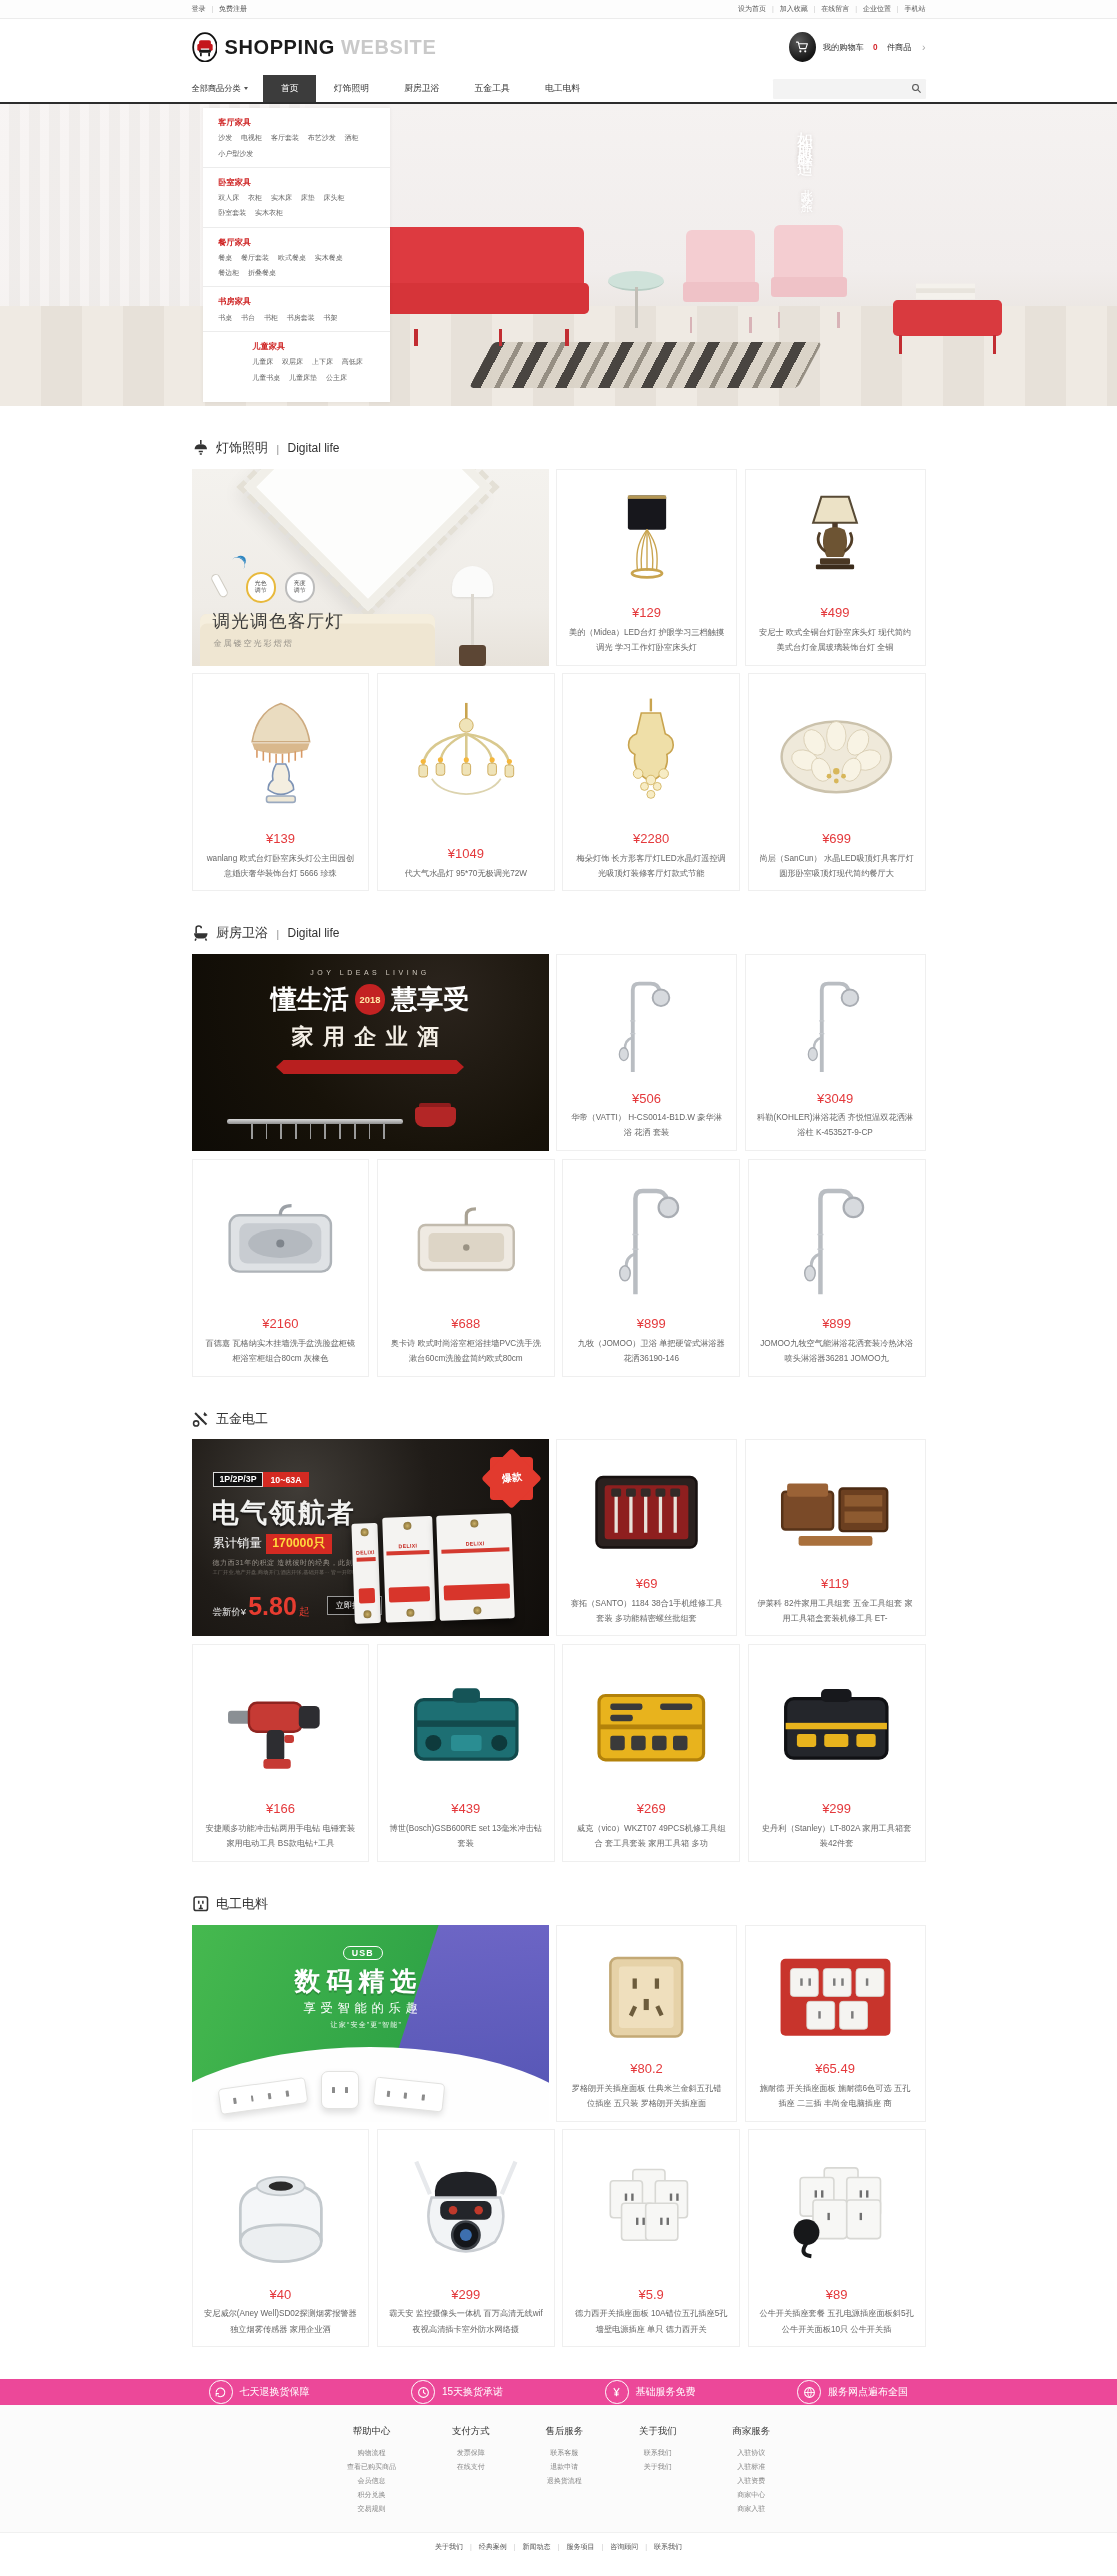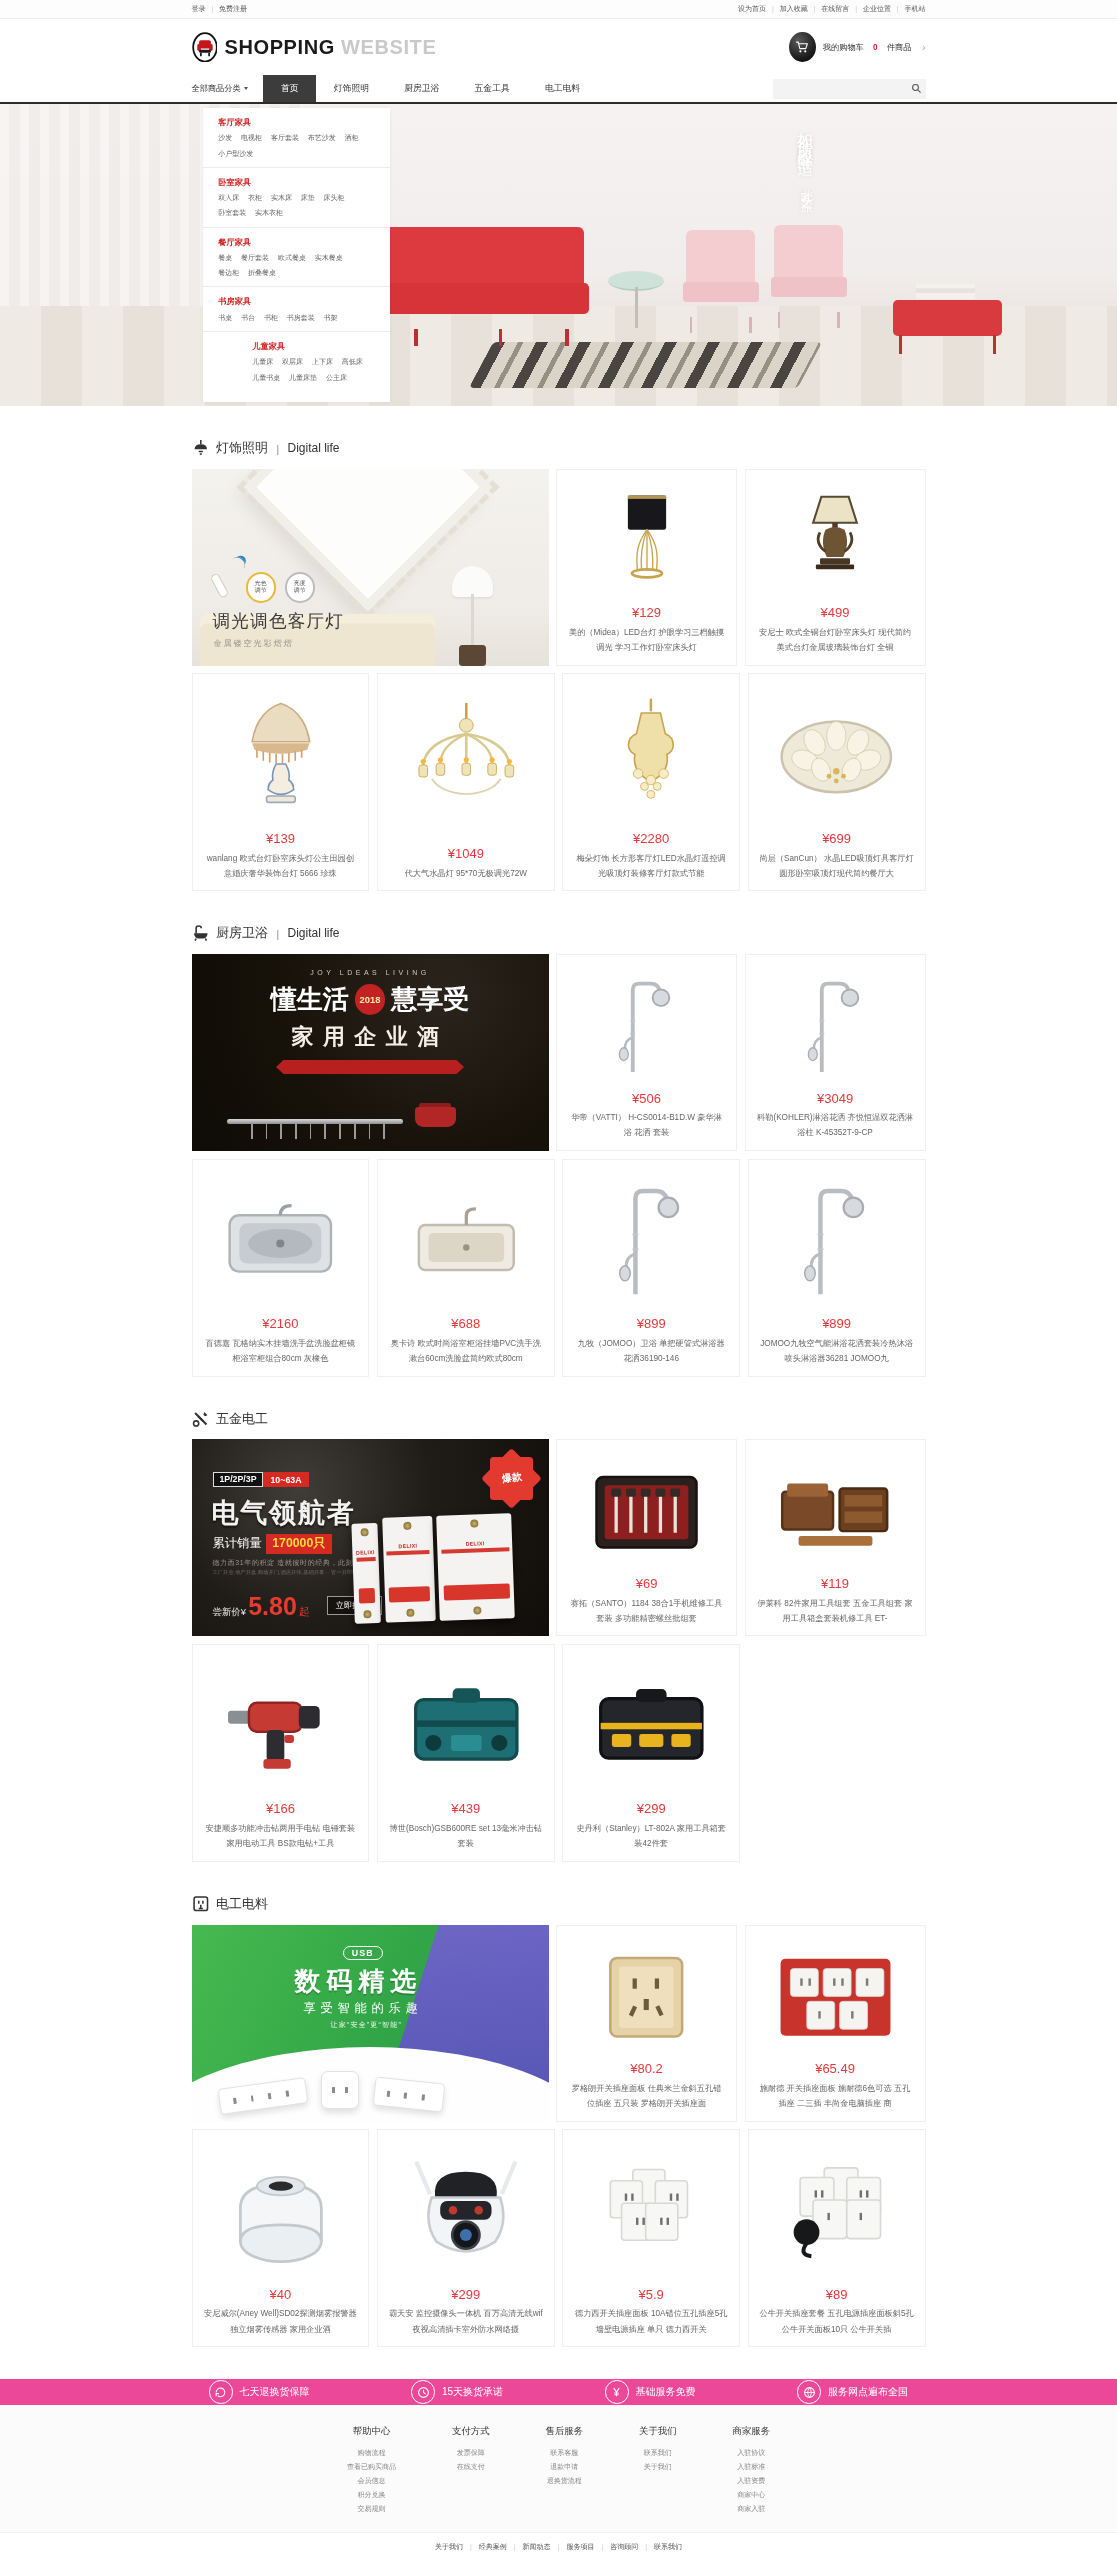--- a/index.html
+++ b/index.html
@@ -720,20 +720,39 @@
             <rect x="58" y="12" width="34" height="18" rx="6" fill="#155457"></rect>
             <circle cx="34" cy="80" r="10" fill="#0e3a3c"></circle>
             <circle cx="116" cy="80" r="10" fill="#0e3a3c"></circle>
             <rect x="56" y="70" width="38" height="20" rx="4" fill="#2a8d92"></rect>
           </svg>
         </div>
         <div class="price">¥439</div>
         <div class="pname">博世(Bosch)GSB600RE set 13毫米冲击钻套装</div>
       </div>
 
+      <div class="card">
+        <div class="card-img">
+          <svg viewBox="0 0 150 110">
+            <rect x="10" y="16" width="130" height="80" rx="8" fill="#e8b31d" stroke="#b3820a" stroke-width="4"></rect>
+            <rect x="10" y="52" width="130" height="6" fill="#b3820a"></rect>
+            <g fill="#3a3a3a">
+              <rect x="24" y="26" width="40" height="8" rx="3"></rect>
+              <rect x="24" y="40" width="28" height="8" rx="3"></rect>
+              <rect x="86" y="26" width="40" height="8" rx="3"></rect>
+              <rect x="24" y="66" width="18" height="18" rx="3"></rect>
+              <rect x="50" y="66" width="18" height="18" rx="3"></rect>
+              <rect x="76" y="66" width="18" height="18" rx="3"></rect>
+              <rect x="102" y="66" width="18" height="18" rx="3"></rect>
+            </g>
+          </svg>
+        </div>
+        <div class="price">¥269</div>
+        <div class="pname">威克（vico）WKZT07 49PCS机修工具组合 套工具套装 家用工具箱 多功</div>
+      </div>
 
       <div class="card">
         <div class="card-img">
           <svg viewBox="0 0 150 110">
             <rect x="12" y="20" width="126" height="74" rx="10" fill="#24262b" stroke="#101114" stroke-width="4"></rect>
             <rect x="12" y="50" width="126" height="8" fill="#e8b31d"></rect>
             <rect x="56" y="8" width="38" height="16" rx="6" fill="#17181c"></rect>
             <g fill="#e8b31d">
               <rect x="26" y="64" width="24" height="16" rx="3"></rect>
               <rect x="60" y="64" width="30" height="16" rx="3"></rect>

